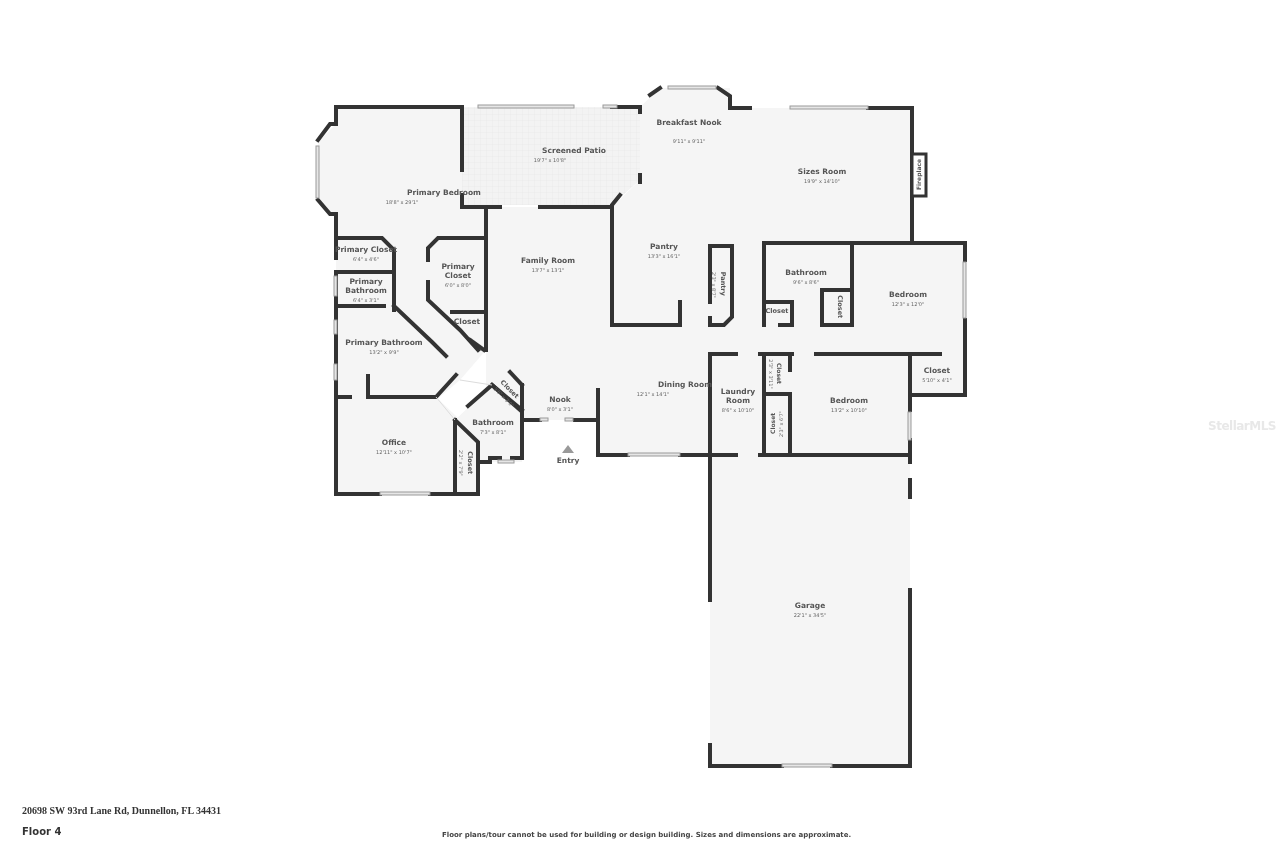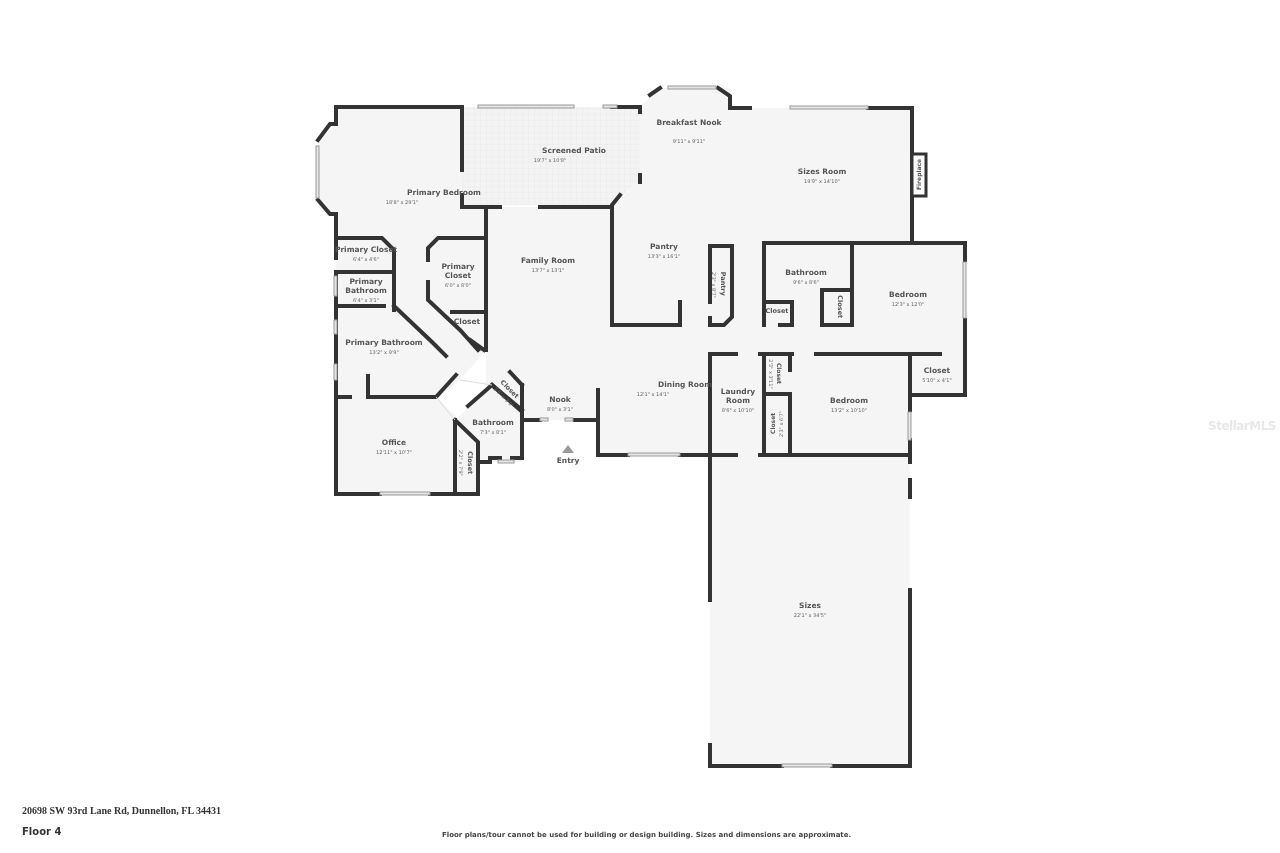--- a/index.html
+++ b/index.html
@@ -237,21 +237,21 @@
 </div>
 <div>
   <div class="lbl-name" style="left:394px;top:439px;">Office</div>
   <div class="lbl-dim" style="left:394px;top:449px;">12'11" x 10'7"</div>
 </div>
 <div>
   <div class="lbl-name" style="left:469px;top:459px;transform:translateX(-50%) rotate(90deg);font-size:6.5px;">Closet</div>
   <div class="lbl-dim" style="left:461px;top:460px;transform:translateX(-50%) rotate(90deg);">2'2" x 7'9"</div>
 </div>
 <div>
-  <div class="lbl-name" style="left:810px;top:602px;">Sizes</div>
+  <div class="lbl-name" style="left:810px;top:602px;">Garage</div>
   <div class="lbl-dim" style="left:810px;top:612px;">22'1" x 34'5"</div>
 </div>
 
 <div class="entry-arrow"></div>
 <div class="lbl-name" style="left:568px;top:457px;">Entry</div>
 
 <div class="watermark">StellarMLS</div>
 
 <div class="footer-addr">20698 SW 93rd Lane Rd, Dunnellon, FL 34431</div>
 <div class="footer-floor">Floor 4</div>

